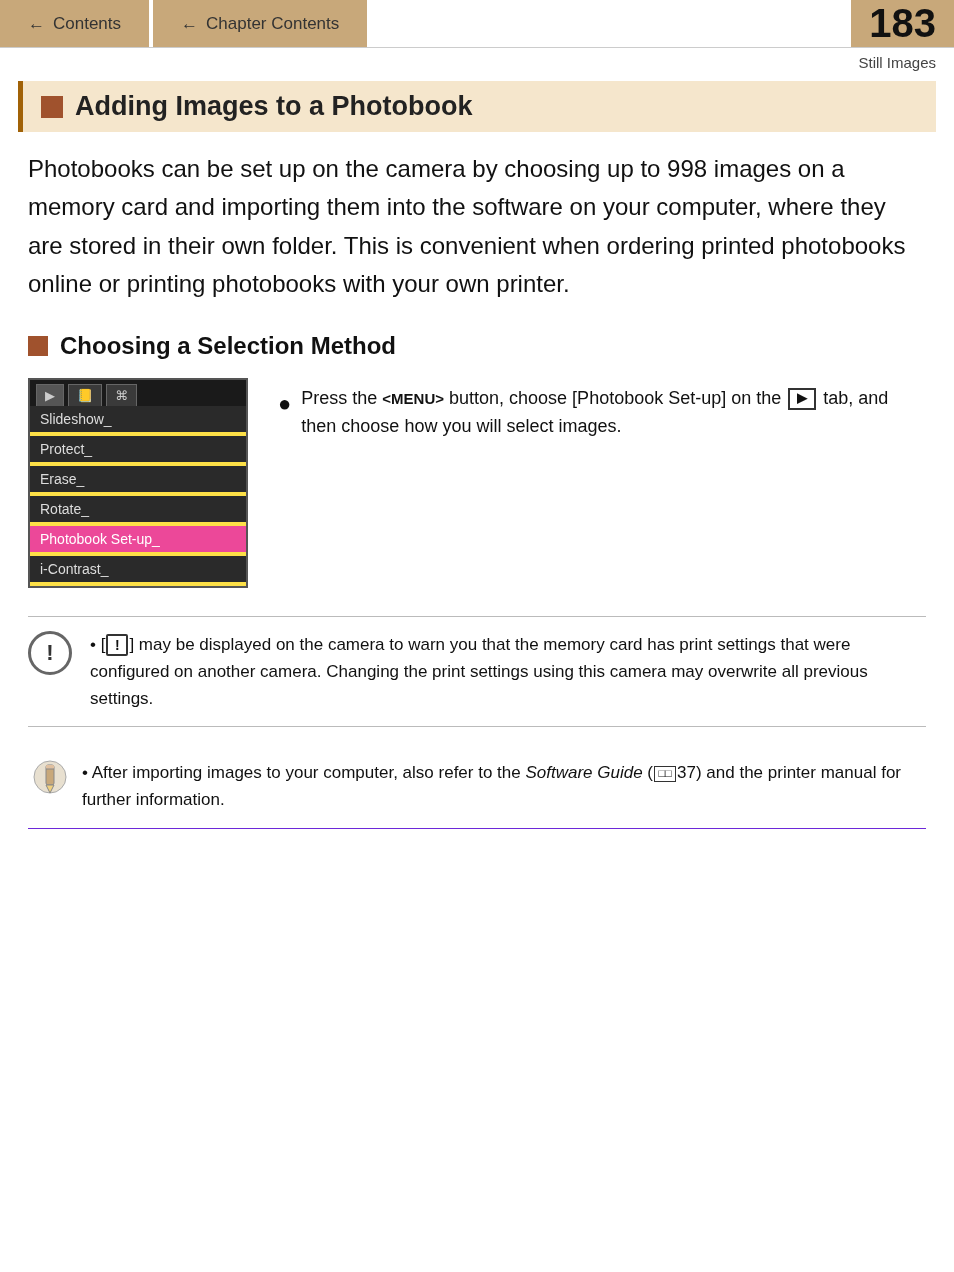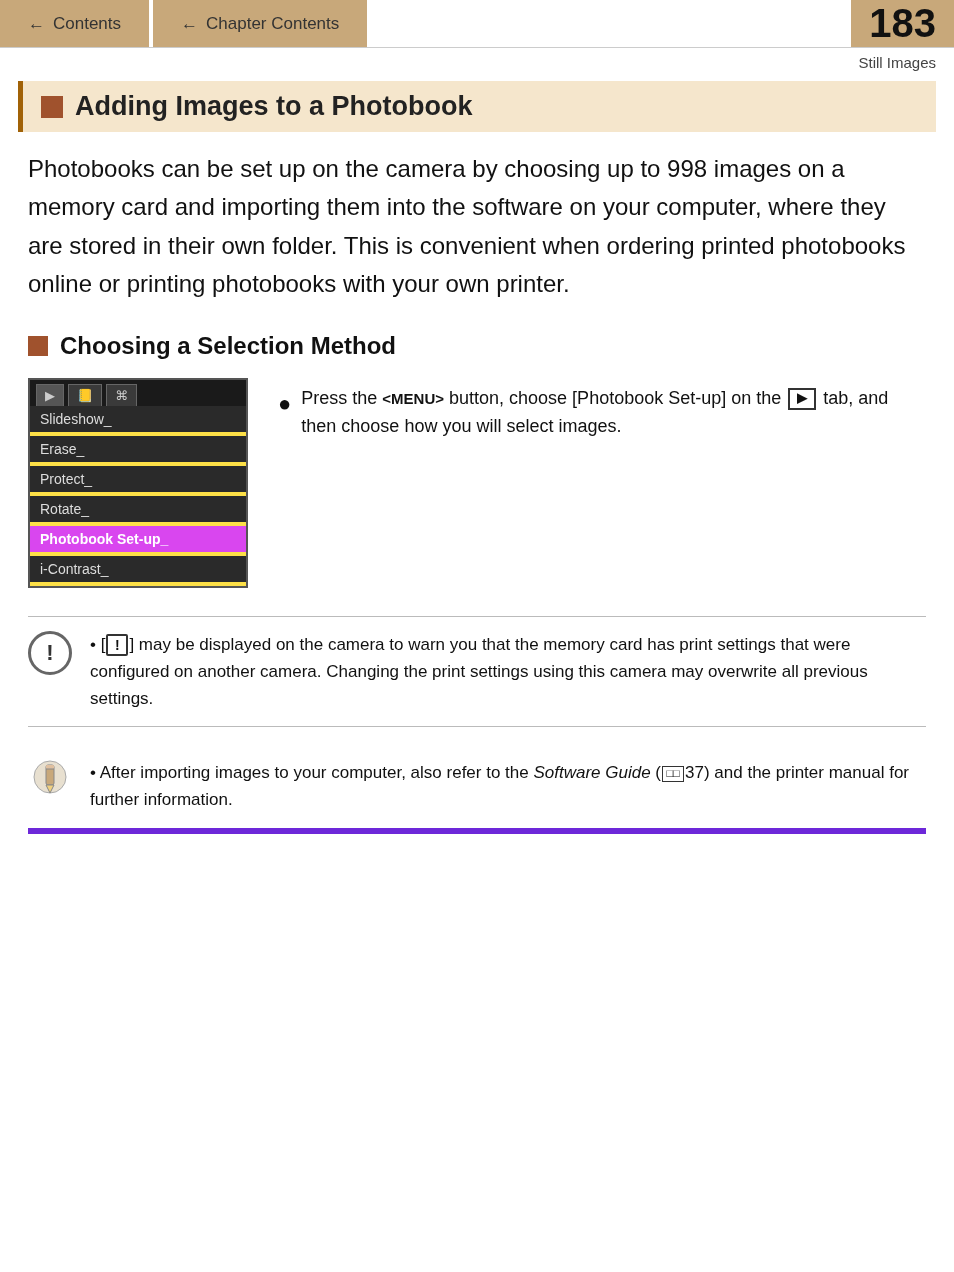--- a/index.html
+++ b/index.html
@@ -152,23 +152,23 @@
     .camera-menu-items {
       padding: 0;
     }
     .camera-menu-item {
       padding: 5px 10px;
       color: #ddd;
       font-size: 14px;
       border-bottom: 4px solid #fde047;
     }
     .camera-menu-item.highlighted {
-      background: #d946ef;
+      background: #ec4899;
       color: #fff;
-      font-weight: bold;
+      font-weight: normal;
     }
 
     
     .right-col {
       flex: 1;
       padding-top: 6px;
     }
     .bullet-item {
       display: flex;
       gap: 10px;
@@ -243,24 +243,24 @@
       font-size: 14px;
       font-weight: bold;
       border-radius: 2px;
       vertical-align: middle;
       margin: 0 1px;
     }
 
     
     .note-box {
       display: flex;
-      gap: 18px;
+      gap: 10px;
       align-items: flex-start;
       padding: 14px 0;
-      border-bottom: 6px solid #6d28d9;
+      border-bottom: 1px solid #6d28d9;
       margin-bottom: 18px;
     }
     .pencil-icon-wrap {
       flex-shrink: 0;
       width: 44px;
       display: flex;
       align-items: center;
       justify-content: center;
     }
     .pencil-svg {
@@ -327,22 +327,22 @@
         </div>
         <div class="camera-tab">
           <span>📒</span>
         </div>
         <div class="camera-tab">
           <span>⌘</span>
         </div>
       </div>
       <div class="camera-menu-items">
         <div class="camera-menu-item">Slideshow_</div>
+        <div class="camera-menu-item">Protect_</div>
         <div class="camera-menu-item">Erase_</div>
-        <div class="camera-menu-item">Protect_</div>
         <div class="camera-menu-item">Rotate_</div>
         <div class="camera-menu-item highlighted">Photobook Set-up_</div>
         <div class="camera-menu-item">i-Contrast_</div>
       </div>
     </div>
 
     <div class="right-col">
       <div class="bullet-item">
         <span class="bullet-dot">●</span>
         <span>

